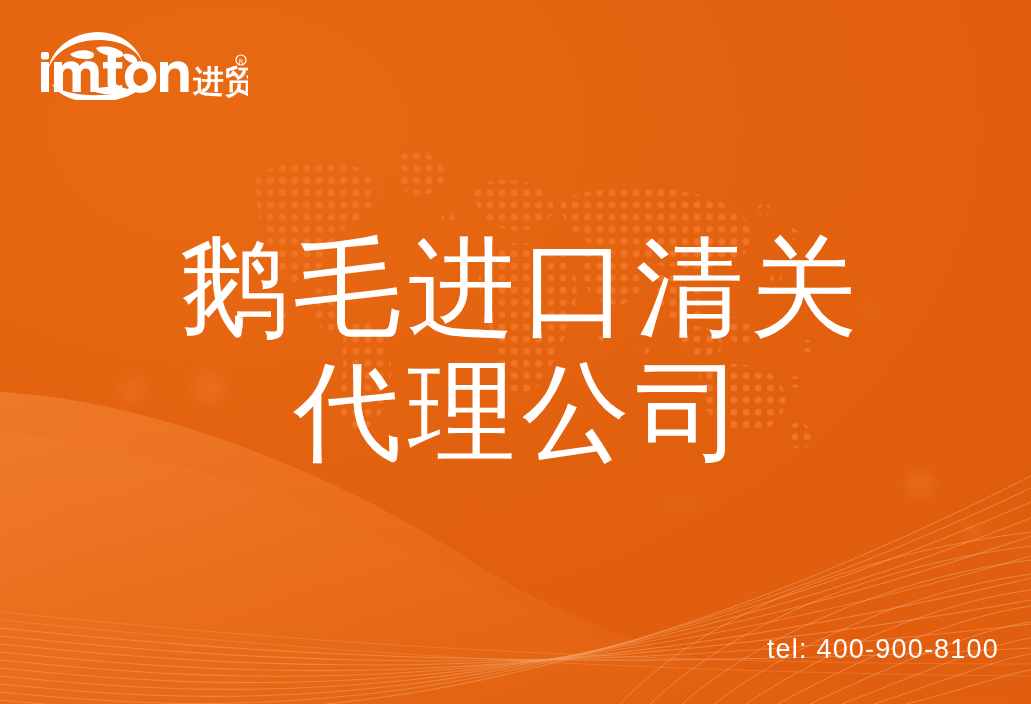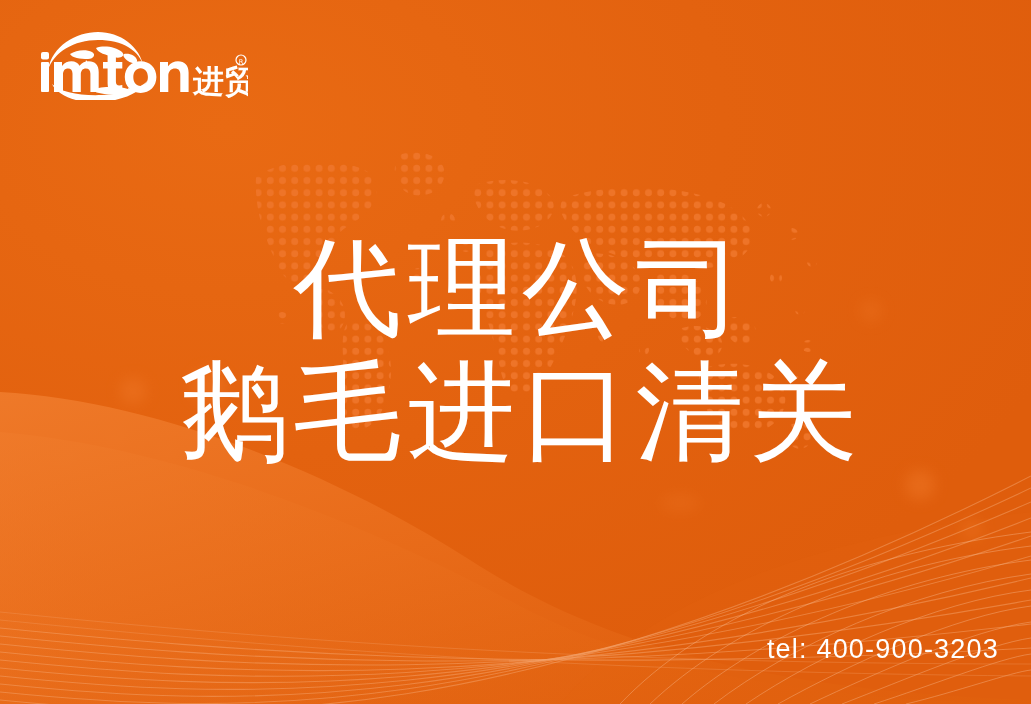--- a/index.html
+++ b/index.html
@@ -263,19 +263,19 @@
         <text x="157" y="66" font-family="'DejaVu Sans','Liberation Sans',sans-serif" font-size="31" font-weight="700" fill="#ffffff" letter-spacing="0">进贸通</text>
       </g>
       <g fill="none" stroke="#ffffff" stroke-width="1.2">
         <circle cx="205" cy="34" r="5"></circle>
       </g>
       <text x="205" y="37.5" text-anchor="middle" font-family="'DejaVu Sans',sans-serif" font-size="6.5" fill="#ffffff">R</text>
     </svg>
   </div>
 
   <div class="headline">
+    <span class="line line-1">鹅毛进口清关</span>
     <span class="line line-2">代理公司</span>
-    <span class="line line-1">鹅毛进口清关</span>
-  </div>
-
-  <div class="phone">tel: 400-900-3203</div>
+  </div>
+
+  <div class="phone">tel: 400-900-8100</div>
 
 </div>
 
 </body></html>

